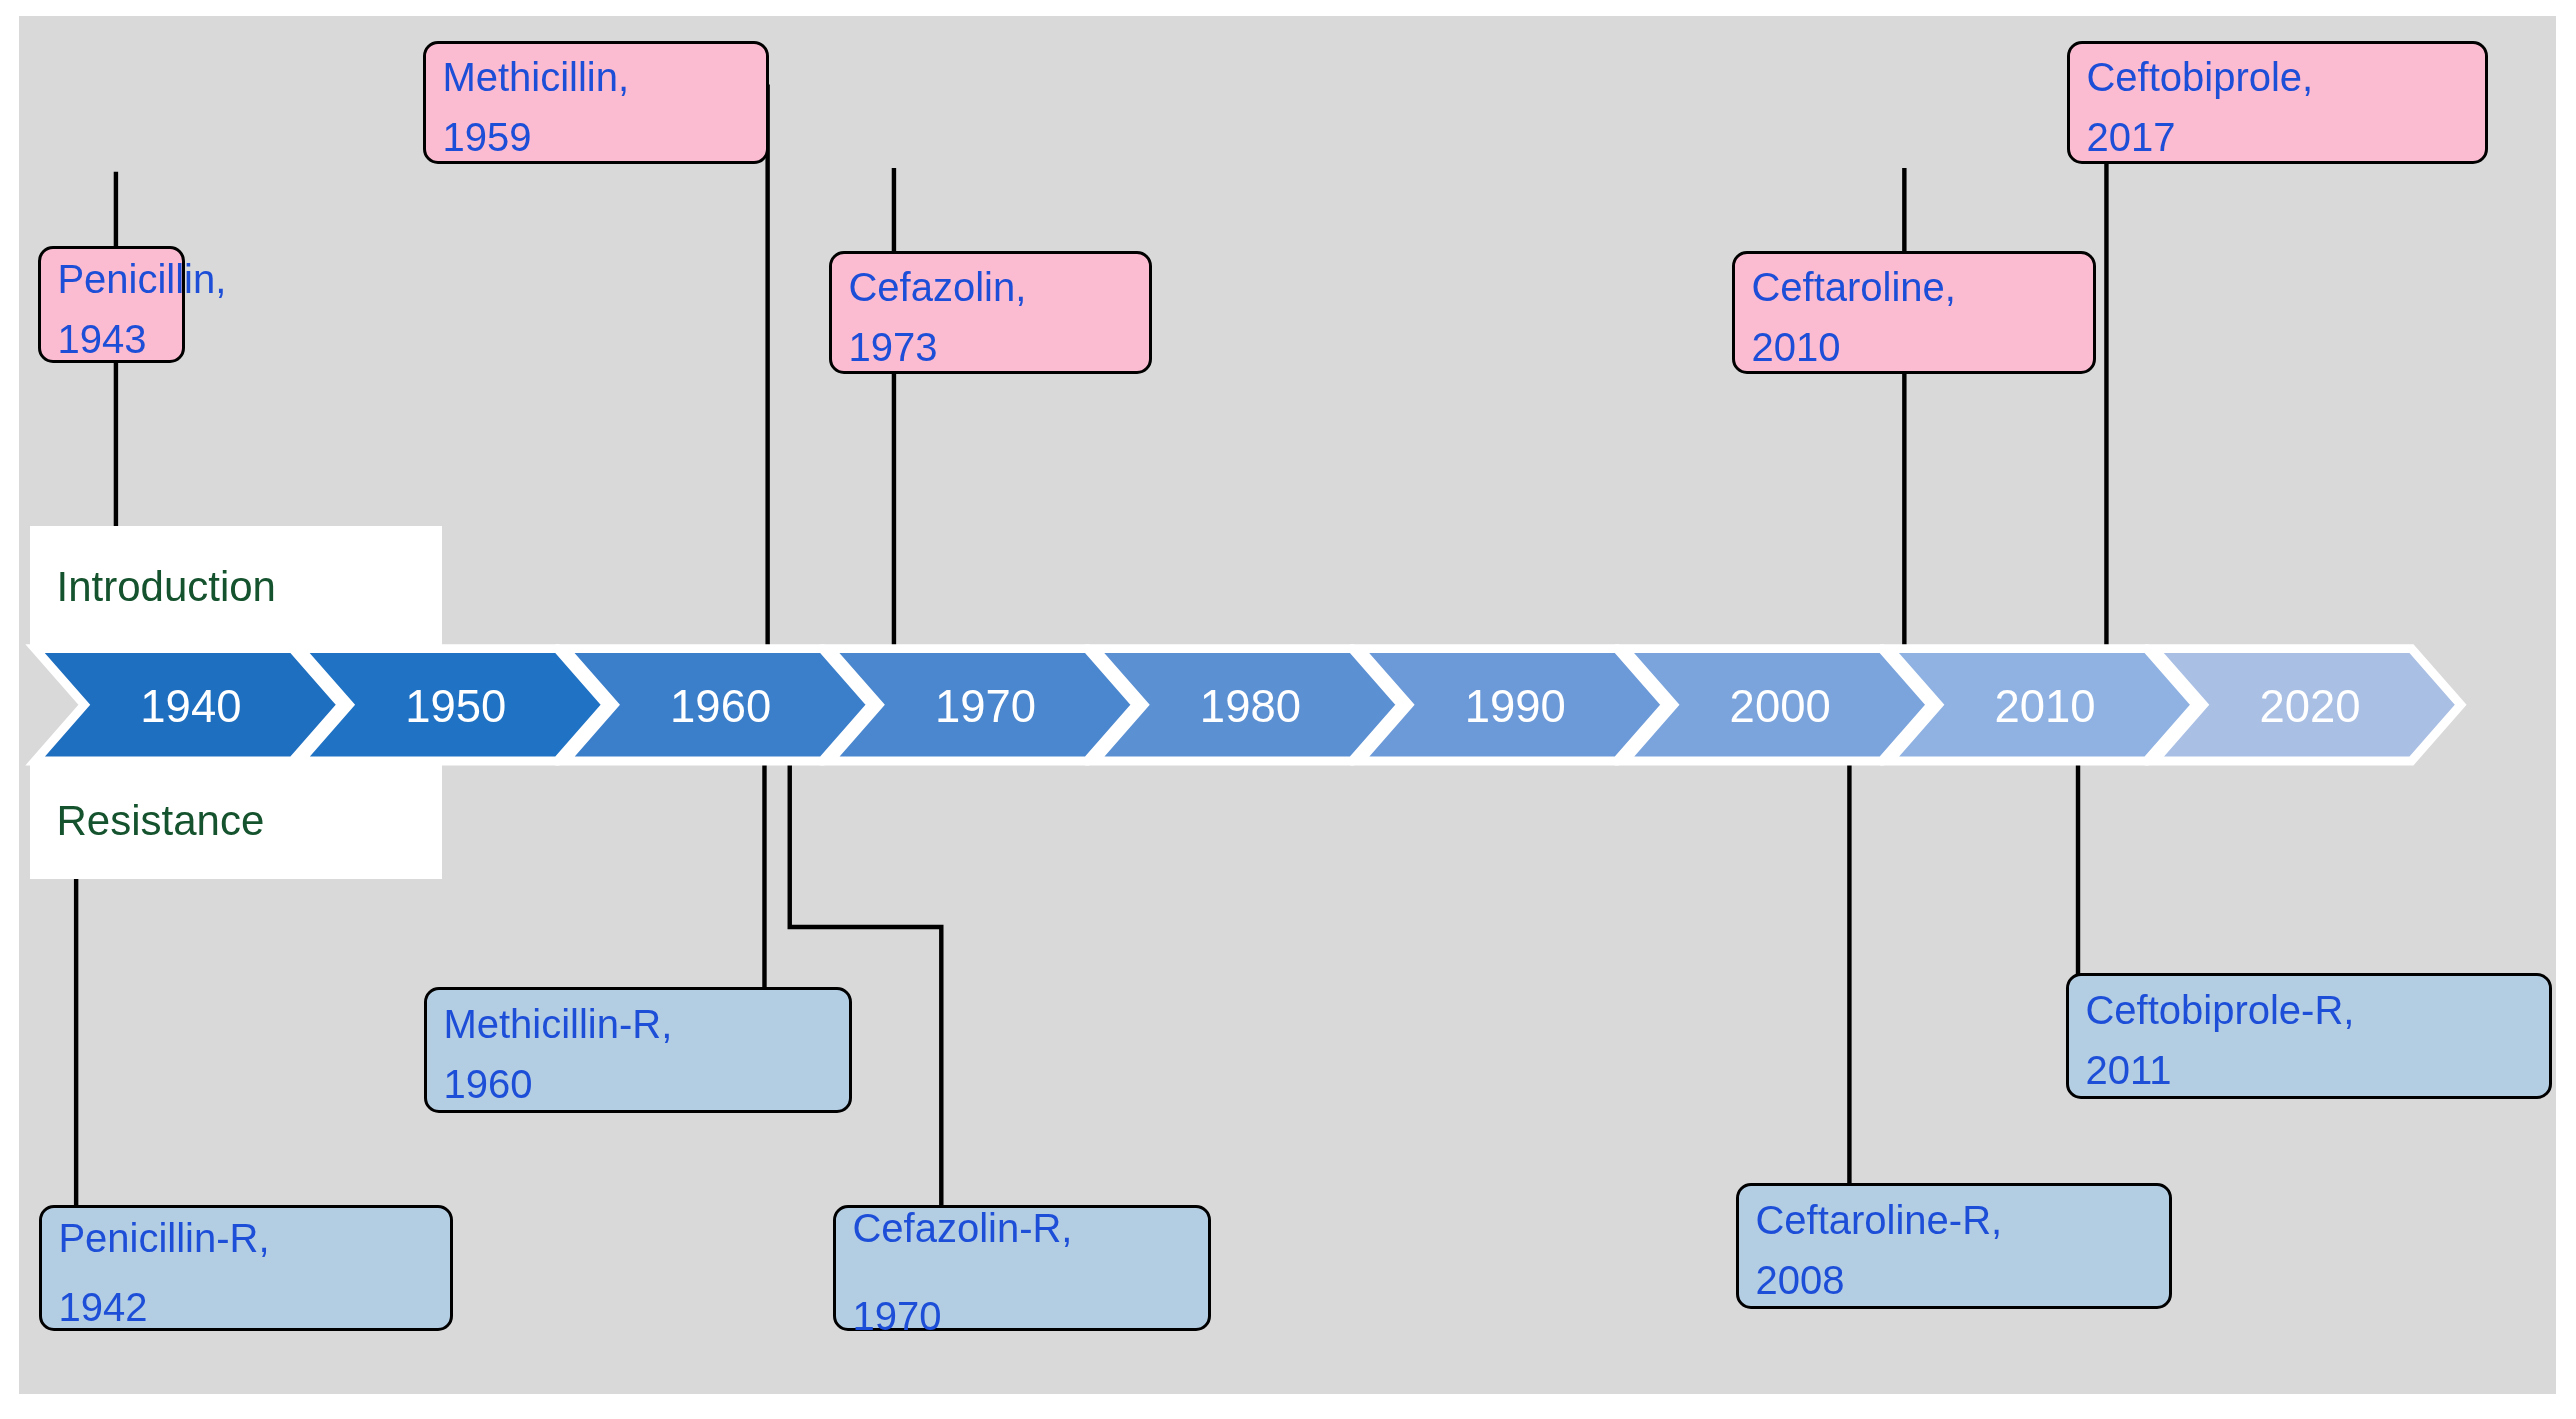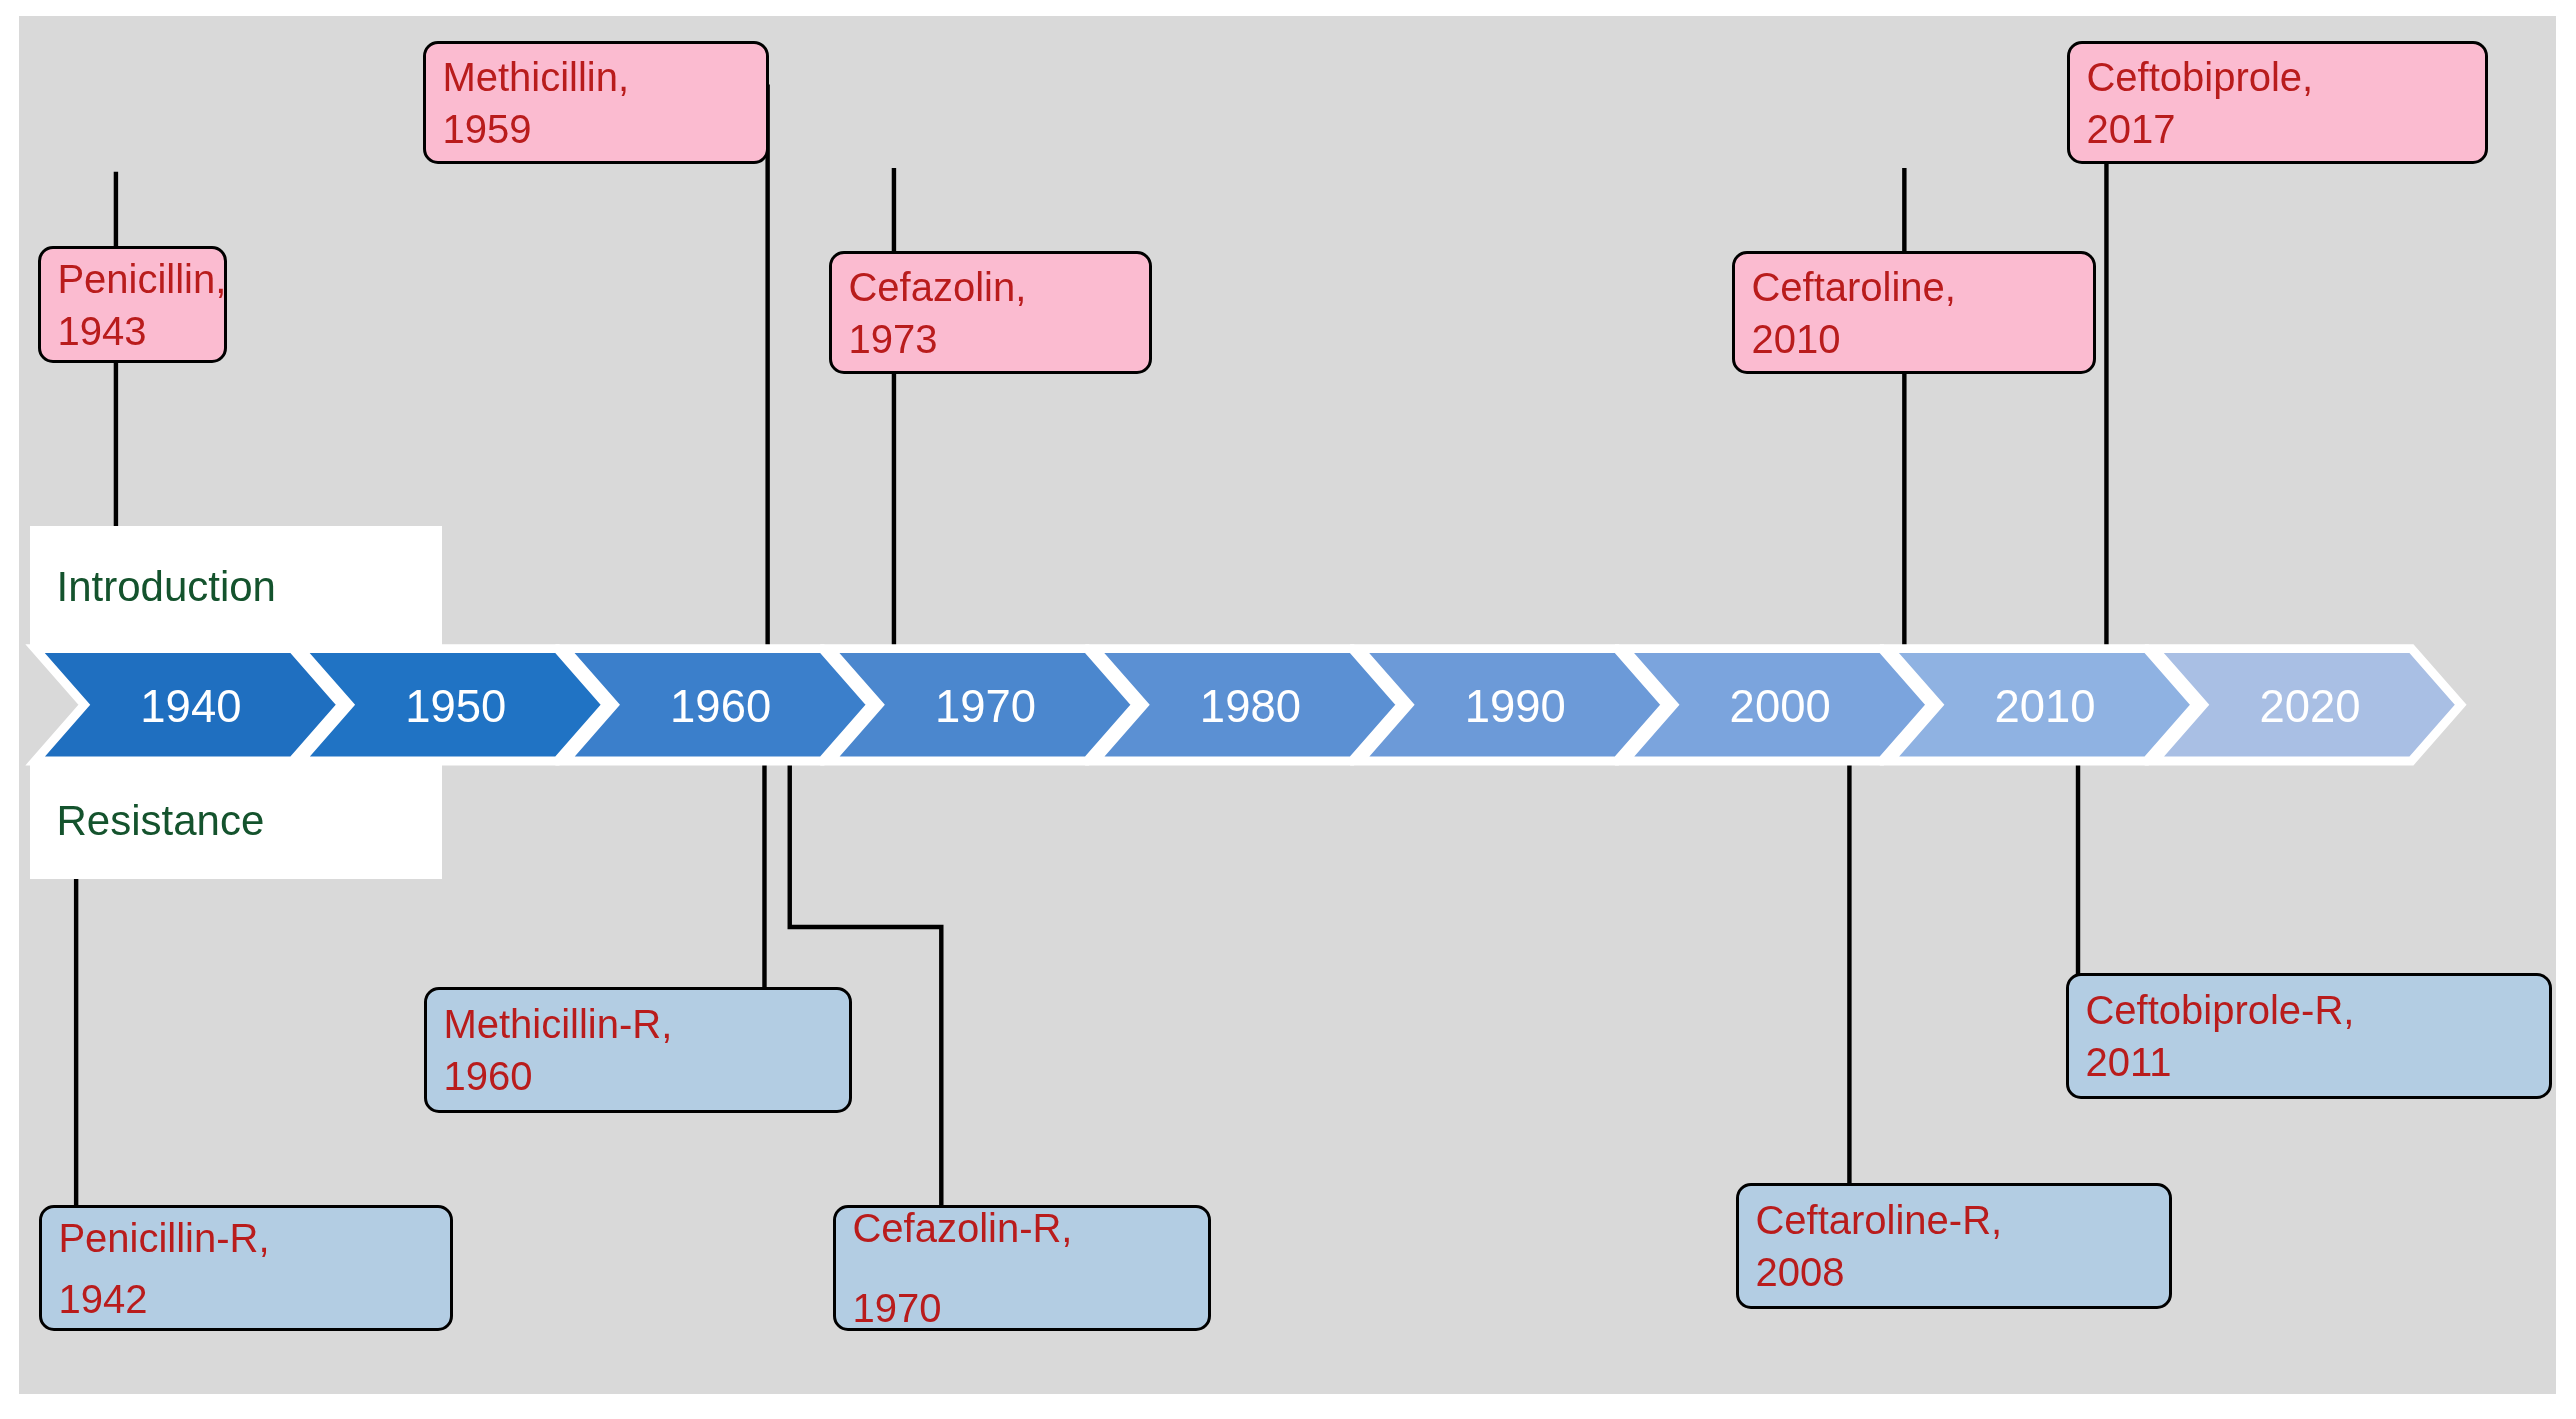--- a/index.html
+++ b/index.html
@@ -13,22 +13,22 @@
   #connectors,#chevrons{position:absolute;left:0;top:0;width:2576px;height:1419px;
                         overflow:visible;}
   #connectors{z-index:2;}
   #chevrons{z-index:3;}
 
   
   .ebox{position:absolute;z-index:5;box-sizing:border-box;
         border:3.2px solid #000000;border-radius:15px;
         display:flex;flex-direction:column;justify-content:center;
         padding:6.3px 16.4px;}
-  .ebox .l1,.ebox .l2{display:block;color:#b91c1c;font-size:40px;line-height:1.30;
-        white-space:nowrap;}
+  .ebox .l1,.ebox .l2{display:block;color:#1d4ed8;font-size:40px;line-height:1.30;
+        white-space:nowrap;margin-top:8px;}
   .intro-box{background:#fbbbd0;}
   .res-box{background:#b3cde3;}
 
   
   .wlabel{position:absolute;z-index:6;background:#ffffff;display:flex;
           align-items:center;padding-left:26.5px;box-sizing:border-box;}
   .wlabel span{color:#14532d;font-size:42px;line-height:1;white-space:nowrap;}
 
   
   .ytext{fill:#ffffff;font-family:"Liberation Sans",sans-serif;font-size:72px;
@@ -103,21 +103,21 @@
     </g>
   </svg>
 
 <div class="wlabel" style="left:30px;top:526px;width:412px;height:121px;">
   <span>Introduction</span>
 </div>
 <div class="wlabel" style="left:30px;top:763px;width:412px;height:116px;">
   <span>Resistance</span>
 </div>
 
-<div class="ebox intro-box" style="left:38px;top:246px;width:189px;height:117px;">
+<div class="ebox intro-box" style="left:38px;top:246px;width:147px;height:117px;">
   <span class="l1">Penicillin,</span>
   <span class="l2">1943</span>
 </div>
 
 <div class="ebox intro-box" style="left:423px;top:41px;width:346px;height:123px;">
   <span class="l1">Methicillin,</span>
   <span class="l2">1959</span>
 </div>
 
 <div class="ebox intro-box" style="left:829px;top:251px;width:323px;height:123px;">

